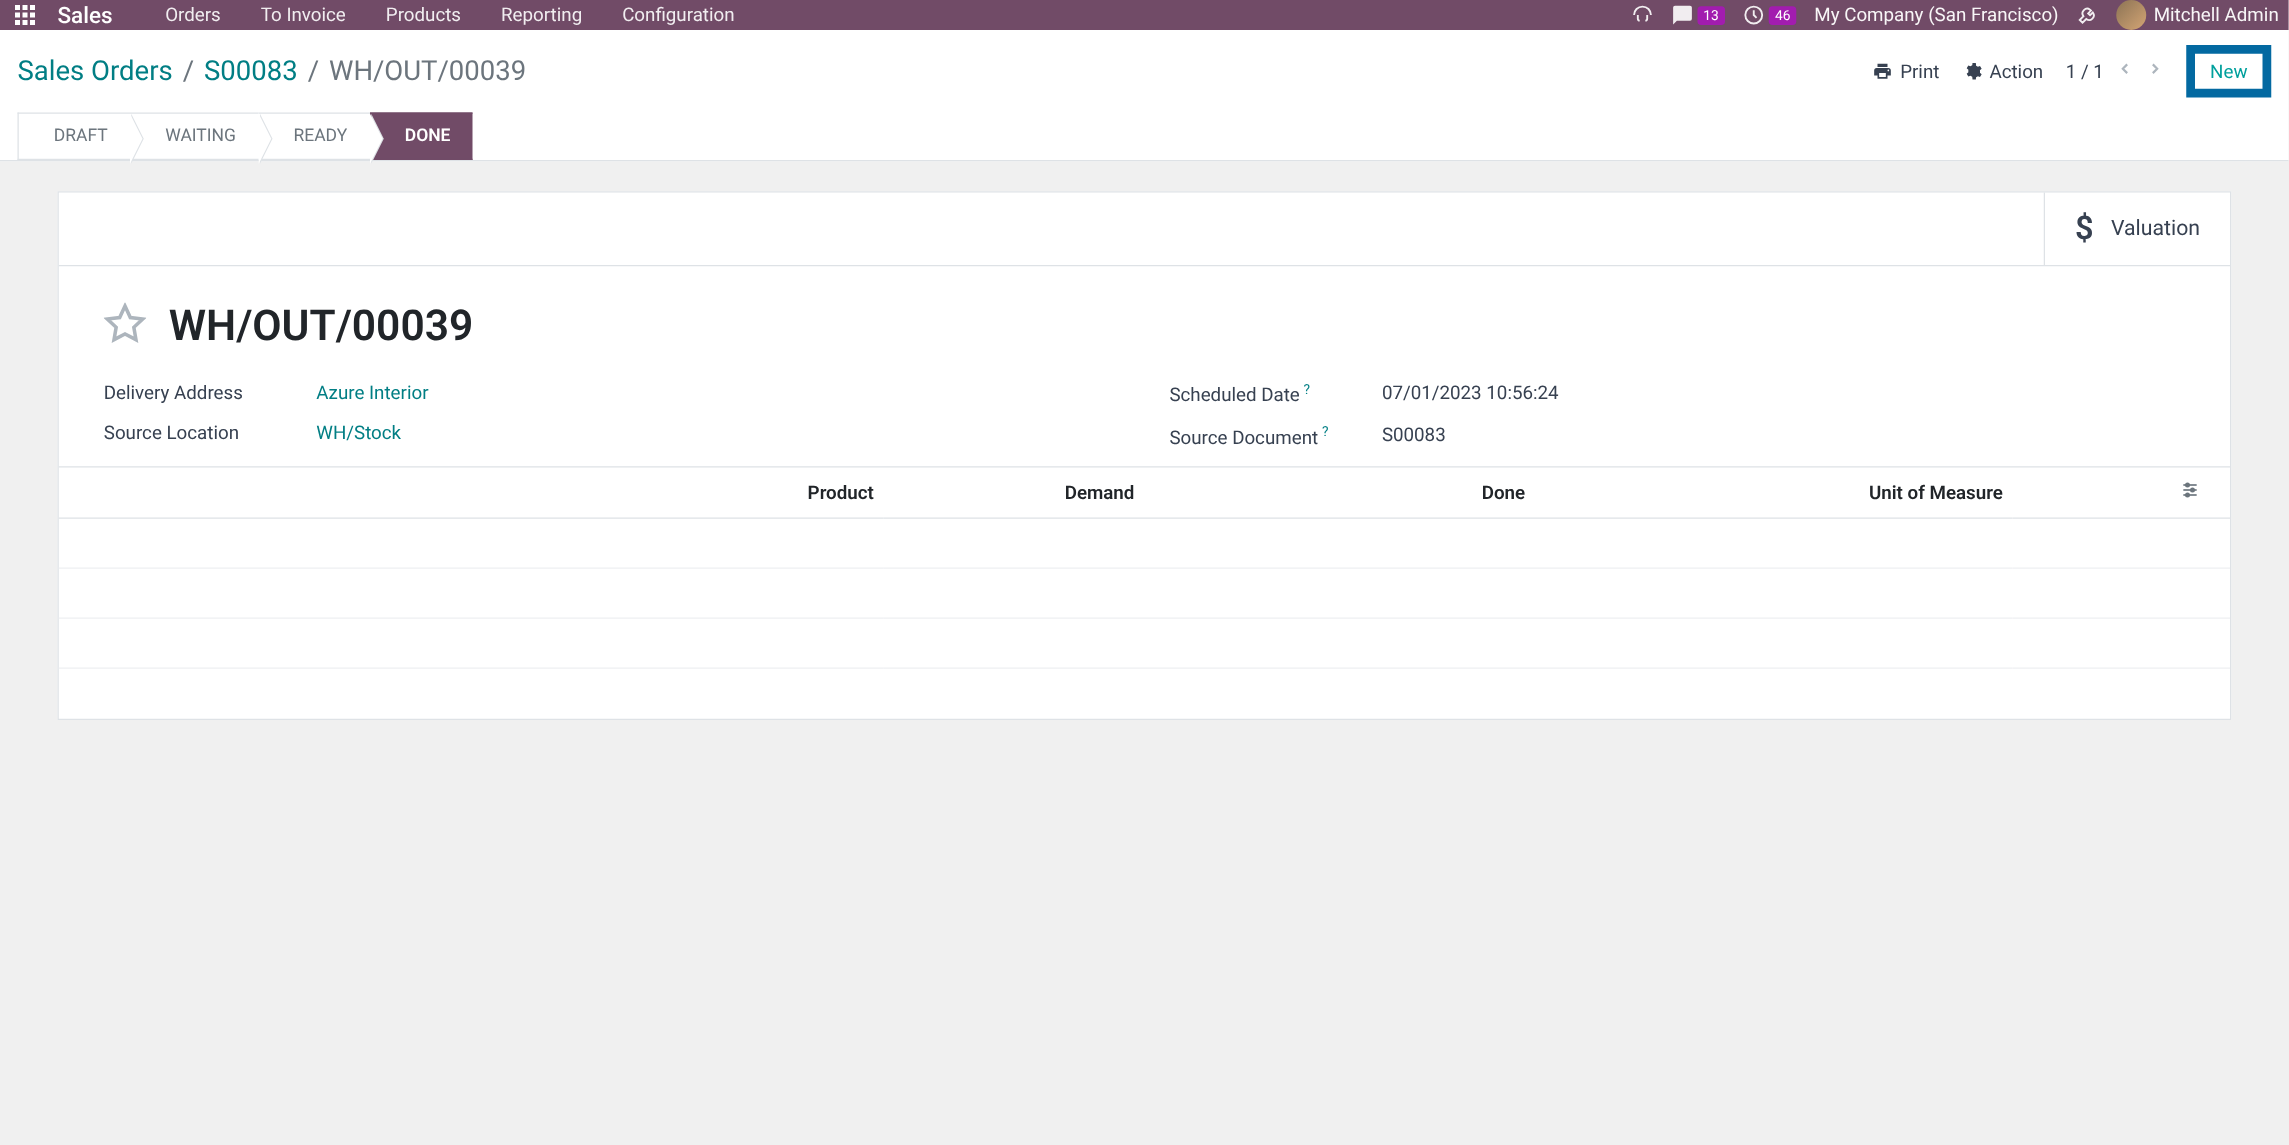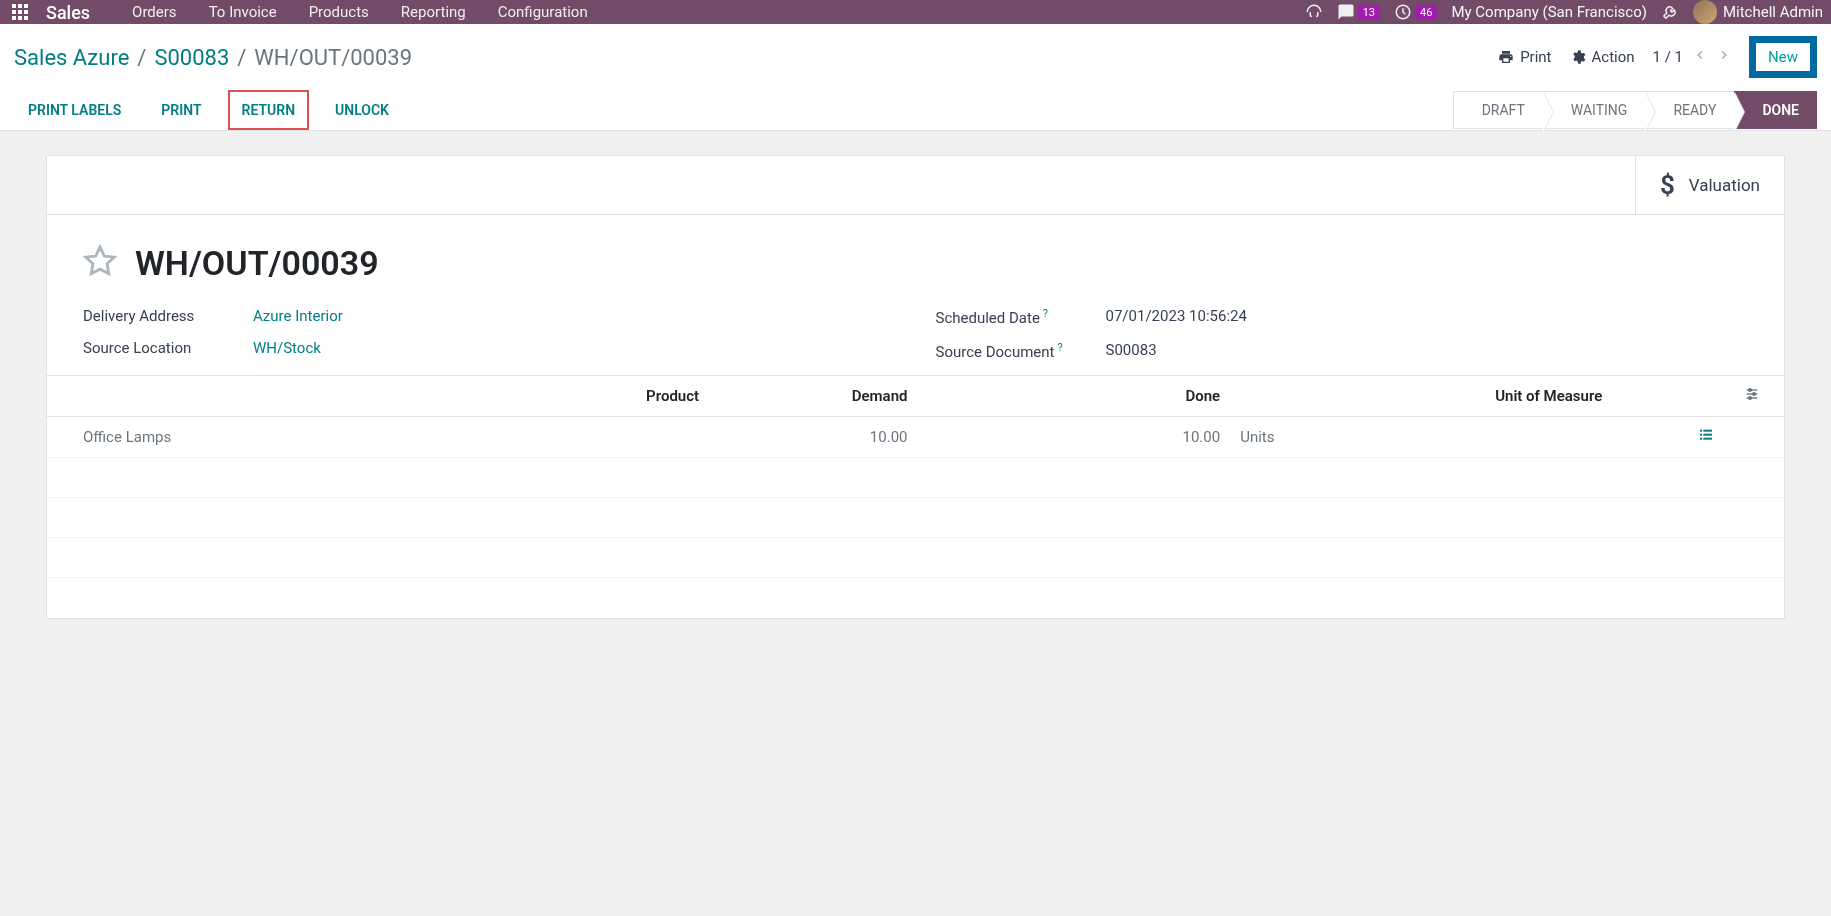--- a/index.html
+++ b/index.html
@@ -135,21 +135,21 @@
     <div class="user-block">
       <div class="avatar"></div>
       <div class="user-name">Mitchell Admin</div>
     </div>
   </div>
 </div>
 
 <div class="control-panel">
   <div class="cp-row1">
     <div class="breadcrumbs">
-      <span class="bc-link">Sales Azure</span>
+      <span class="bc-link">Sales Orders</span>
       <span class="bc-sep">/</span>
       <span class="bc-link">S00083</span>
       <span class="bc-sep">/</span>
       <span class="bc-current">WH/OUT/00039</span>
     </div>
     <div class="cp-actions">
       <div class="cp-action">
         <svg width="16" height="16" viewBox="0 0 24 24" fill="currentColor">
             <path d="M19 8H5a3 3 0 00-3 3v6h4v4h12v-4h4v-6a3 3 0 00-3-3zm-3 11H8v-5h8v5zm3-7a1 1 0 110-2 1 1 0 010 2zM18 3H6v4h12V3z"></path>
           </svg>
@@ -171,26 +171,20 @@
         <span class="pager-arrow">
           <svg width="14" height="14" viewBox="0 0 24 24" fill="none" stroke="currentColor" stroke-width="3">
               <path d="M9 18l6-6-6-6"></path>
             </svg>
         </span>
       </div>
       <button class="btn-new">New</button>
     </div>
   </div>
   <div class="cp-row2">
-    <div class="action-buttons">
-      <div class="act-btn">PRINT LABELS</div>
-      <div class="act-btn">PRINT</div>
-      <div class="act-btn highlighted">RETURN</div>
-      <div class="act-btn">UNLOCK</div>
-    </div>
     <div class="status-bar">
       <div class="status-step">DRAFT</div>
       <div class="status-step">WAITING</div>
       <div class="status-step">READY</div>
       <div class="status-step active">DONE</div>
     </div>
   </div>
 </div>
 
 <div class="form-wrap">
@@ -249,38 +243,20 @@
                     <line x1="4" y1="12" x2="20" y2="12"></line>
                     <circle cx="15" cy="12" r="2" fill="currentColor"></circle>
                     <line x1="4" y1="18" x2="20" y2="18"></line>
                     <circle cx="9" cy="18" r="2" fill="currentColor"></circle>
                   </svg>
               </span>
             </th>
           </tr>
         </thead>
         <tbody>
-          <tr>
-            <td style="padding-left:36px">Office Lamps</td>
-            <td class="num">10.00</td>
-            <td class="num">10.00</td>
-            <td style="padding-left:12px">Units</td>
-            <td style="text-align:right;padding-right:70px">
-              <span class="detail-icon">
-                <svg width="16" height="16" viewBox="0 0 24 24" fill="currentColor">
-                    <rect x="3" y="4" width="3" height="3"></rect>
-                    <rect x="8" y="4" width="13" height="3"></rect>
-                    <rect x="3" y="10" width="3" height="3"></rect>
-                    <rect x="8" y="10" width="13" height="3"></rect>
-                    <rect x="3" y="16" width="3" height="3"></rect>
-                    <rect x="8" y="16" width="13" height="3"></rect>
-                  </svg>
-              </span>
-            </td>
-          </tr>
           <tr class="row-empty">
               <td colspan="5"></td>
             </tr>
           <tr class="row-empty">
               <td colspan="5"></td>
             </tr>
           <tr class="row-empty">
               <td colspan="5"></td>
             </tr>
           <tr class="row-empty" style="border-bottom:none">

